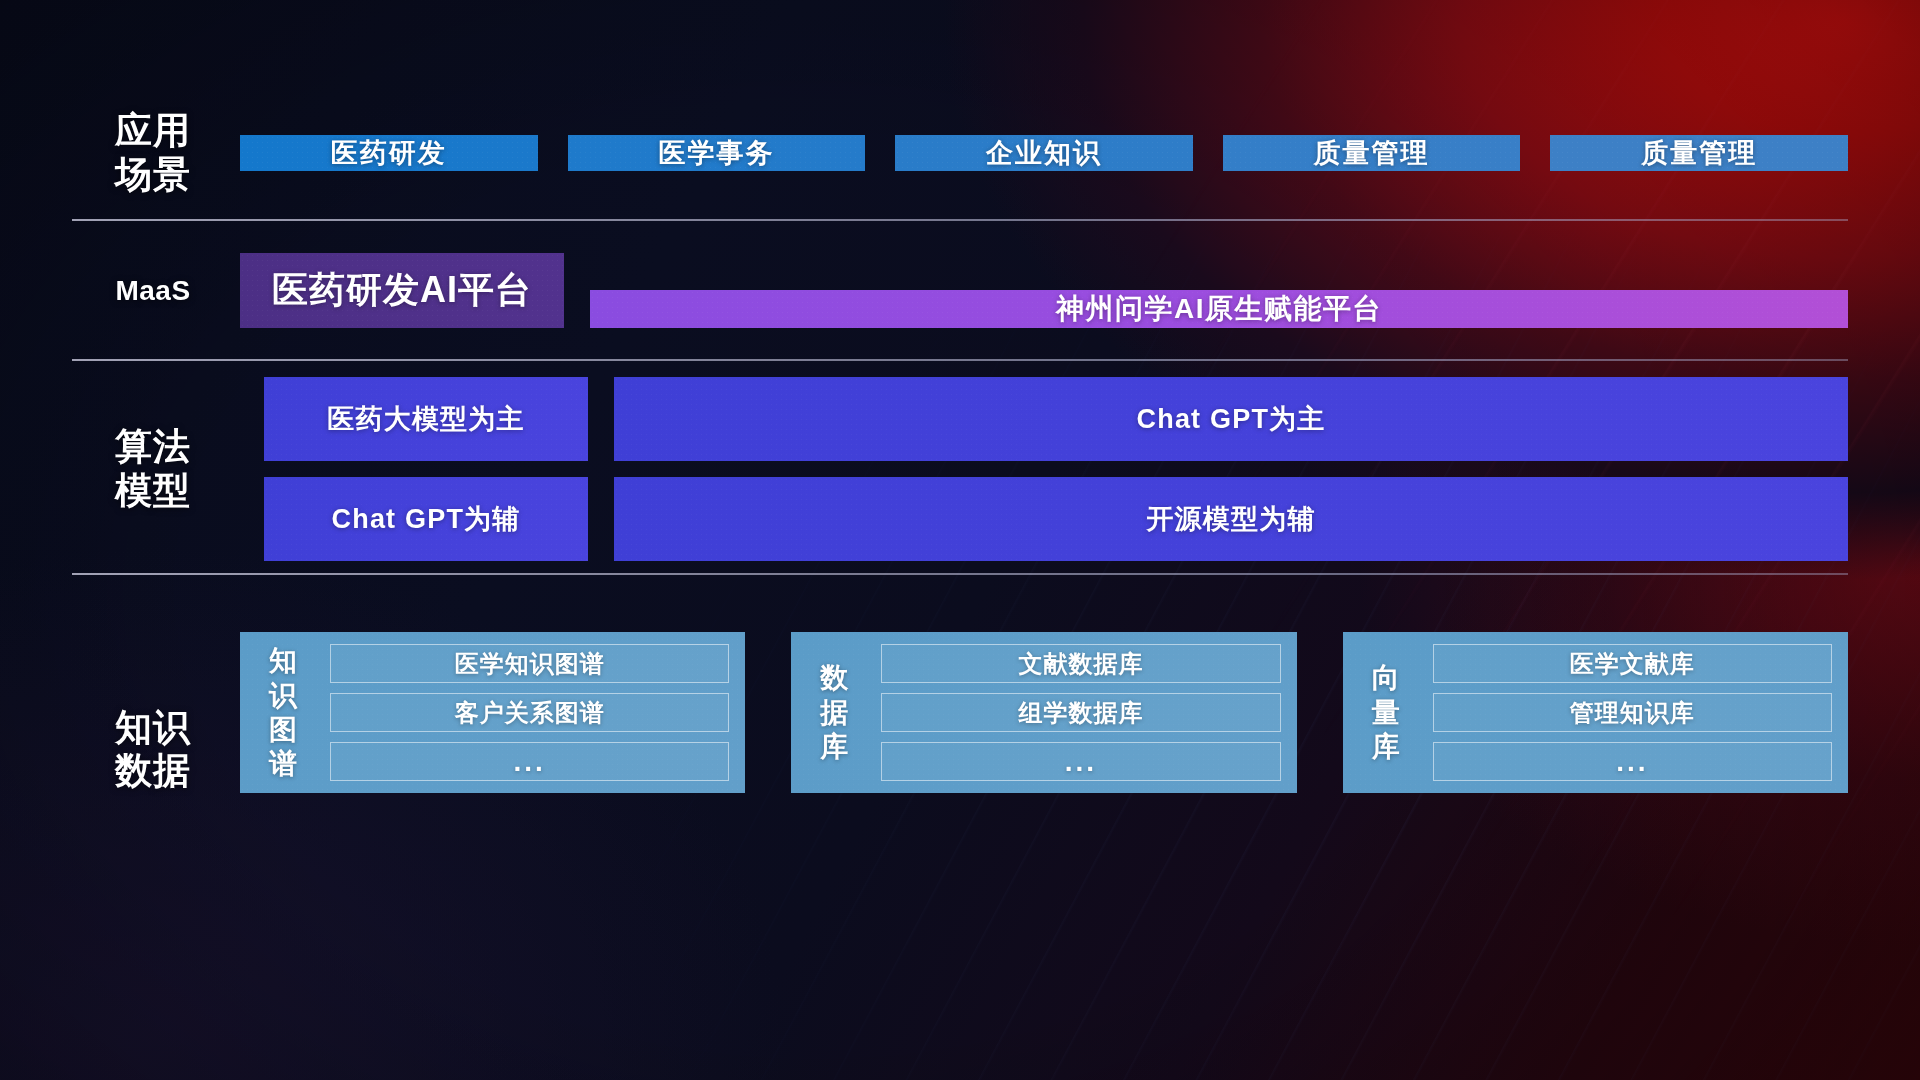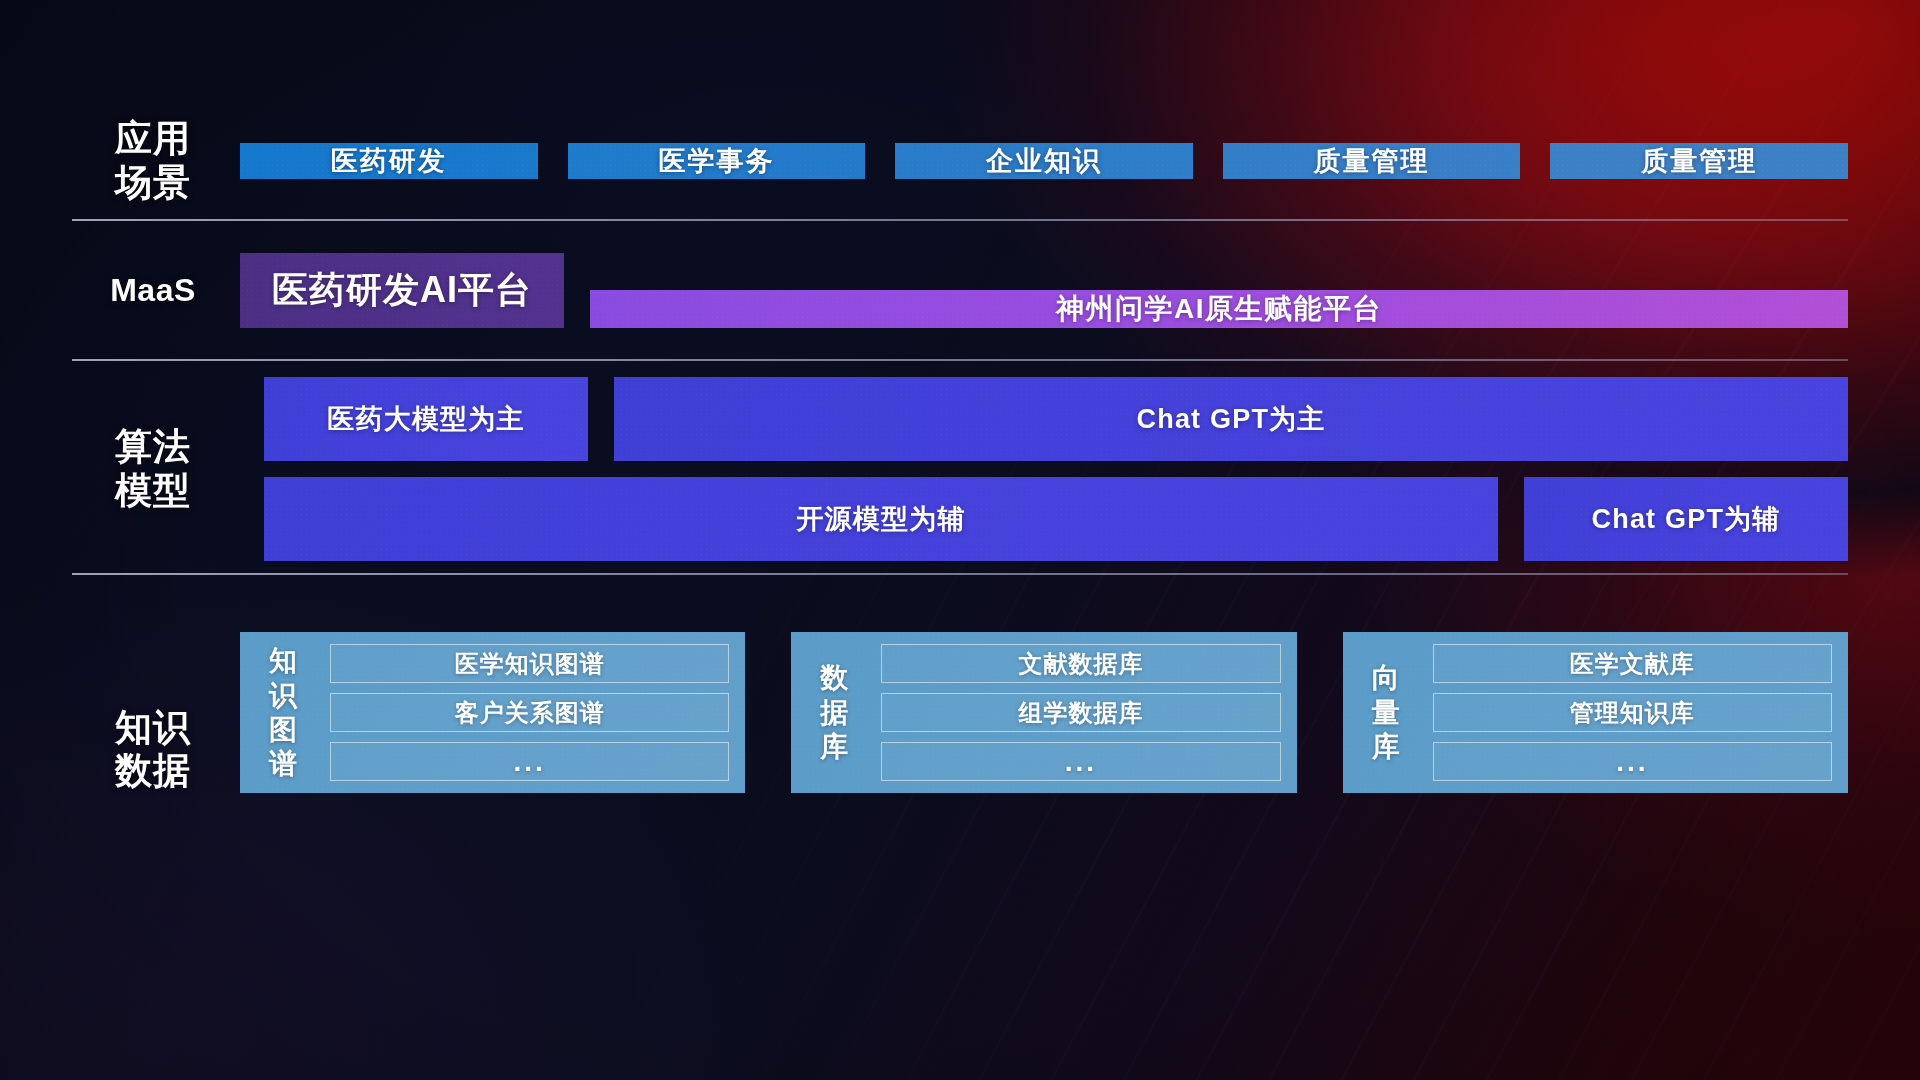--- a/index.html
+++ b/index.html
@@ -89,30 +89,30 @@
     color: #ffffff;
     font-size: 37px;
     font-weight: 700;
     line-height: 1.18;
     letter-spacing: 1px;
     text-align: center;
     padding-right: 6px;
     text-shadow: 0 1px 6px rgba(0,0,0,.6);
     white-space: pre-line;
   }
-  .row-label.latin { font-size: 32px; letter-spacing: .5px; }
+  .row-label.latin { font-size: 28px; letter-spacing: .5px; }
 
   .row-body {
     flex: 1 1 auto;
     display: flex;
     align-items: stretch;
   }
 
   
-  #row-apps { top: 105px; height: 96px; margin-top: 8px; }
+  #row-apps { top: 105px; height: 96px; }
   #row-apps .row-body { gap: 30px; }
   .app-box {
     flex: 1 1 0;
     display: flex;
     align-items: center;
     justify-content: center;
     color: #ffffff;
     font-size: 27px;
     font-weight: 700;
     letter-spacing: 2px;
@@ -245,22 +245,22 @@
 
     <div class="row" id="row-algo">
       <div class="row-label">算法
 模型</div>
       <div class="row-body">
         <div class="algo-line">
           <div class="algo-box algo-left" style="background: linear-gradient(100deg, rgb(63, 63, 214) 0%, rgb(74, 68, 222) 100%);">医药大模型为主</div>
           <div class="algo-box algo-right" style="background: linear-gradient(100deg, rgb(63, 63, 214) 0%, rgb(74, 68, 222) 100%);">Chat GPT为主</div>
         </div>
         <div class="algo-line">
+          <div class="algo-box algo-left" style="background: linear-gradient(100deg, rgb(63, 63, 214) 0%, rgb(74, 68, 222) 100%);">Chat GPT为辅</div>
           <div class="algo-box algo-right" style="background: linear-gradient(100deg, rgb(63, 63, 214) 0%, rgb(74, 68, 222) 100%);">开源模型为辅</div>
-          <div class="algo-box algo-left" style="background: linear-gradient(100deg, rgb(63, 63, 214) 0%, rgb(74, 68, 222) 100%);">Chat GPT为辅</div>
         </div>
       </div>
     </div>
 
     <div class="divider" id="divider-3" style="top: 573px;"></div>
 
     <div class="row" id="row-know">
       <div class="row-label">知识
 数据</div>
       <div class="row-body">

